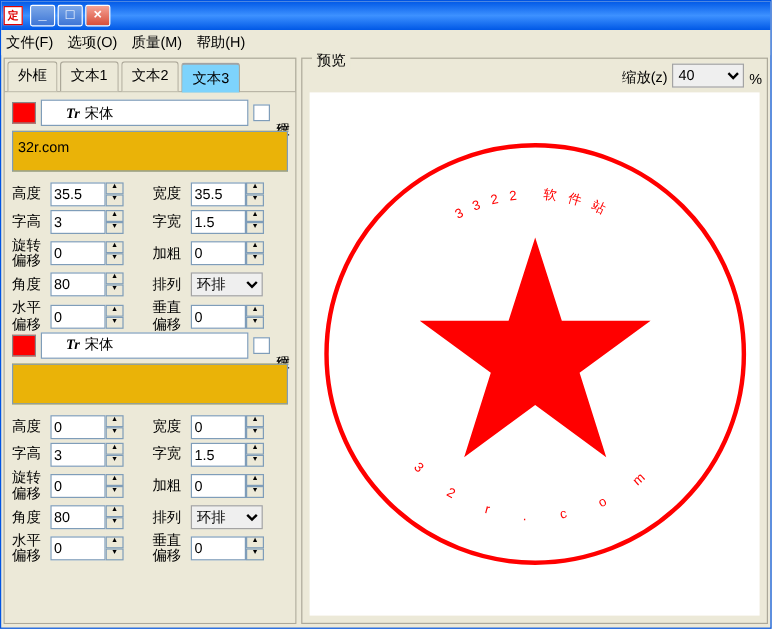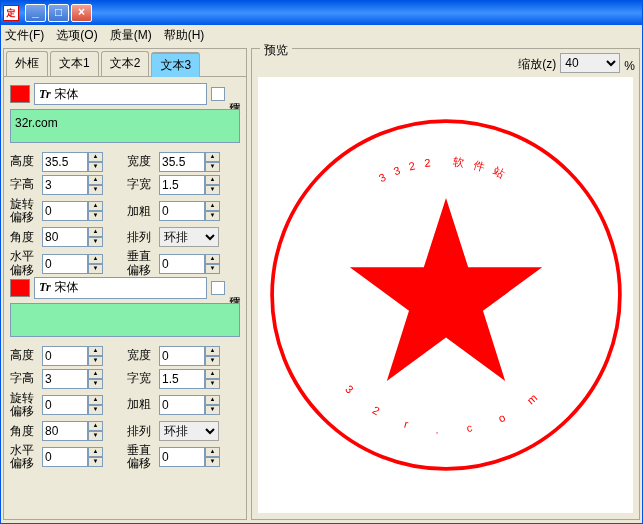--- a/index.html
+++ b/index.html
@@ -12,25 +12,25 @@
 .menubar{background:#ece9d8;padding:2px 4px;display:flex;gap:12px}
 .menubar span{cursor:default}
 .main{display:flex;height:calc(100% - 46px)}
 .left{width:244px;border:1px solid #aca899;background:#ece9d8;margin:2px;display:flex;flex-direction:column}
 .tabs{display:flex;border-bottom:1px solid #aca899;padding:2px 2px 0}
 .tab{padding:3px 8px;border:1px solid #aca899;border-bottom:none;background:#ece9d8;margin-right:2px;border-radius:3px 3px 0 0;cursor:pointer}
 .tab.active{background:#7dd3fc;border-top:2px solid #a3a3a3;position:relative;top:1px}
 .panel{padding:6px;overflow-y:auto;flex:1;background:#ece9d8}
 .row{display:flex;align-items:center;margin-bottom:4px;gap:4px}
 .colorbox{width:20px;height:18px;border:1px solid #888;background:red;cursor:pointer}
-.fontbox{flex:1;height:22px;border:1px solid #7f9db9;background:#fff;display:flex;align-items:center;padding:0 4px;gap:4px}
+.fontbox{flex:1;height:22px;border:1px solid #7f9db9;background:#fff;display:flex;align-items:center;padding:0 20px;gap:4px}
 .fonticon{font-family:serif;font-weight:bold;font-style:italic}
 .chk{width:14px;height:14px;border:1px solid #7f9db9;background:#fff;cursor:pointer}
 .chklbl{writing-mode:vertical-rl;font-size:11px;line-height:1}
-.textarea{width:100%;height:34px;border:1px solid #7f9db9;background:#86efac;padding:6px 4px;resize:none}
+.textarea{width:100%;height:34px;border:1px solid #7f9db9;background:#eab308;padding:6px 4px;resize:none}
 .grid{display:grid;grid-template-columns:28px 1fr 28px 1fr;gap:3px 4px;align-items:center}
 .lbl{font-size:12px;text-align:left;line-height:1.1}
 .spin{display:flex;height:20px}
 .spin input{width:46px;border:1px solid #7f9db9;padding:0 2px;font-size:12px}
 .spin .btns{display:flex;flex-direction:column;width:15px}
 .spin .b{flex:1;border:1px solid #7f9db9;background:#ece9d8;font-size:6px;line-height:7px;text-align:center;cursor:pointer}
 select.combo{width:60px;height:20px;border:1px solid #a3a3a3;font-size:12px}
 .addtext{color:#0000ff;text-align:center;margin:8px 0;font-size:12px}
 .right{flex:1;margin:2px;display:flex;flex-direction:column}
 .rightgroup{border:1px solid #aca899;flex:1;display:flex;flex-direction:column;position:relative}

